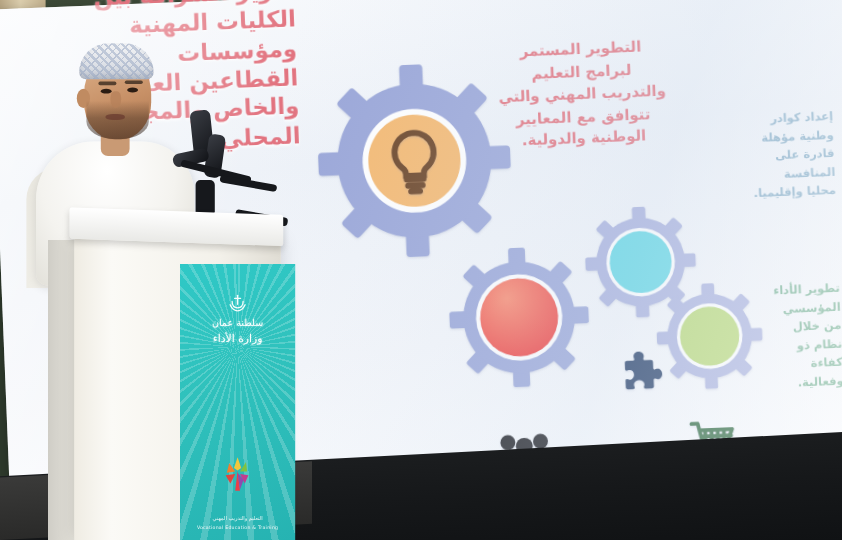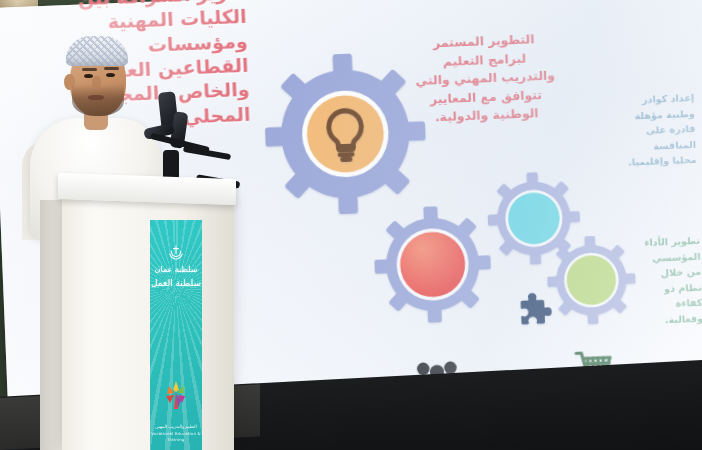--- a/index.html
+++ b/index.html
@@ -54,21 +54,21 @@
   
   .podium-top{position:absolute;left:58px;top:176px;width:178px;height:26px;
     background:linear-gradient(180deg,#ffffff,#e9e9e6);
     transform:skewY(2deg);border-radius:2px;
     box-shadow:0 3px 6px rgba(0,0,0,.18);}
   .podium-body{position:absolute;left:62px;top:198px;width:172px;height:252px;
     background:linear-gradient(90deg,#efece3 0%,#fbfaf6 18%,#f3f1ea 70%,#e0ddd4 100%);
     box-shadow:0 0 14px rgba(0,0,0,.15);}
   .podium-edge{position:absolute;left:40px;top:200px;width:24px;height:250px;
     background:linear-gradient(90deg,#cfcdc6,#e6e4dc);}
-  .banner{position:absolute;left:150px;top:220px;width:52px;height:230px;
+  .banner{position:absolute;left:150px;top:220px;width:96px;height:230px;
     background:linear-gradient(160deg,#2fc8c6 0%,#30c2bd 40%,#26b3b2 100%);
     overflow:hidden;}
   .banner-rays{position:absolute;inset:0;opacity:.22;
     background:repeating-conic-gradient(from 0deg at 50% 30%,
       rgba(255,255,255,.9) 0deg 2deg,transparent 2deg 7deg);}
   .banner-khanjar{position:absolute;left:0;right:0;top:24px;text-align:center;
     color:#fff;font-size:17px;line-height:1;opacity:.95;}
   .banner-ar{position:absolute;left:0;right:0;top:44px;text-align:center;
     color:#fff;font-size:8px;line-height:1.5;direction:rtl;
     text-shadow:0 0 2px rgba(255,255,255,.6);filter:blur(.15px);}
@@ -330,21 +330,21 @@
         <g fill="none" stroke="#ffffff" stroke-width="1.3" stroke-linecap="round">
           <path d="M12 2.5v9"></path>
           <path d="M6.5 8.5c0 4 2.2 6.5 5.5 6.5s5.5-2.5 5.5-6.5"></path>
           <path d="M4.5 12c1.8 4 4.5 6 7.5 6s5.7-2 7.5-6"></path>
           <path d="M9 5.5h6"></path>
         </g>
       </svg>
     </div>
     <div class="banner-ar">
       <div>سلطنة عمان</div>
-      <div style="font-size:9px;margin-top:1px;">سلطنة العمل</div>
+      <div style="font-size:9px;margin-top:1px;">وزارة الأداء</div>
     </div>
     <div class="banner-logo">
       <svg width="38" height="34" viewBox="0 0 38 34" aria-hidden="true">
         <g>
           <path d="M19 3 L22 12 L19 14 L16 12 Z" fill="#f2c83c"></path>
           <path d="M26 7 L27 15 L21 15 Z" fill="#7fc241"></path>
           <path d="M12 8 L17 15 L10 16 Z" fill="#f0812f"></path>
           <path d="M9 18 L17 17 L13 25 Z" fill="#e0453e"></path>
           <path d="M28 18 L21 17 L25 25 Z" fill="#c33b8f"></path>
           <path d="M19 14 L21 31 L17 31 Z" fill="#ec3f4a"></path>

